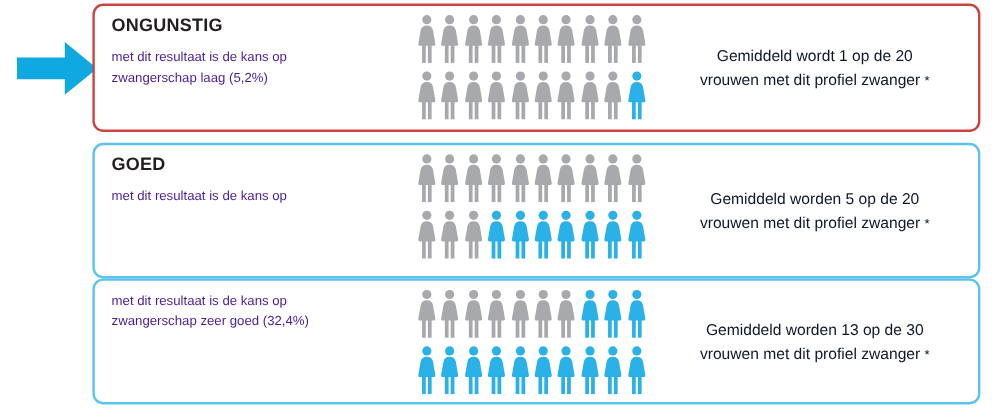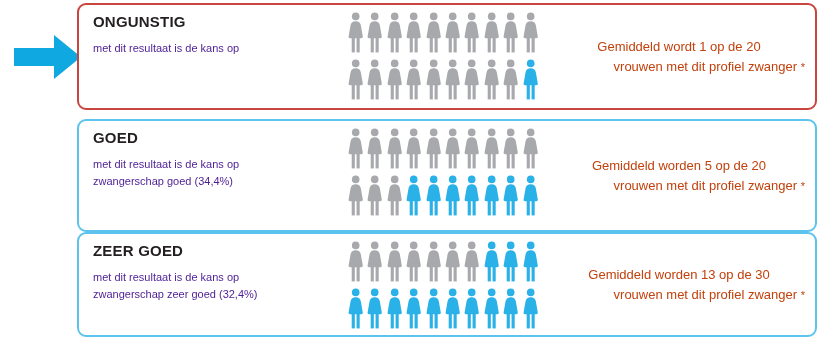--- a/index.html
+++ b/index.html
@@ -89,43 +89,44 @@
   .fig svg { display: block; width: 100%; height: 100%; }
 
   
   .right-note {
     position: absolute;
     right: 10px;
     top: 50%;
     transform: translateY(-50%);
     width: 252px;
     text-align: center;
-    color: #c2410c;
+    color: #0f172a;
     font-size: 13px;
     line-height: 1.55;
   }
-  .right-note .l2 { display: block; text-align: right; }
+  .right-note .l2 { display: block; }
   .right-note .star { font-size: 11px; }
 </style>
 </head>
 <body>
 
 <div id="root">
 
   <div class="arrow-wrap">
     <svg viewBox="0 0 68 46" xmlns="http://www.w3.org/2000/svg" aria-hidden="true">
       <polygon points="0,14 40,14 40,1 67,23 40,45 40,32 0,32" fill="#0fa8e0"></polygon>
     </svg>
   </div>
 
   <div class="panel p1">
     <div class="left-text">
       <div class="cat-title">ONGUNSTIG</div>
       <div class="cat-desc">
         <span>met dit resultaat is de kans op</span>
+        <span class="l2">zwangerschap laag (5,2%)</span>
       </div>
     </div>
     <div class="picto">
         <div class="picto-row">
           <span class="fig">
             <svg viewBox="0 0 20 47" xmlns="http://www.w3.org/2000/svg" aria-hidden="true">
               <circle cx="10" cy="5" r="4.4" fill="#a7a9ac"></circle>
               <path d="M10 10.6c-3.3 0-5.2 1.7-5.9 4.6L1.9 27.8c-.3 1.4.4 2.2 1.6 2.2h13c1.2 0 1.9-.8 1.6-2.2l-2.2-12.6c-.7-2.9-2.6-4.6-5.9-4.6z" fill="#a7a9ac"></path>
               <rect x="5.4" y="29.4" width="3.6" height="17" fill="#a7a9ac"></rect>
               <rect x="11.0" y="29.4" width="3.6" height="17" fill="#a7a9ac"></rect>
@@ -291,21 +292,20 @@
       <span>Gemiddeld wordt 1 op de 20</span>
       <span class="l2"><span>vrouwen met dit profiel zwanger</span> <span class="star">*</span></span>
     </div>
   </div>
 
   <div class="panel p2">
     <div class="left-text">
       <div class="cat-title">GOED</div>
       <div class="cat-desc">
         <span>met dit resultaat is de kans op</span>
-        <span class="l2">zwangerschap goed (34,4%)</span>
       </div>
     </div>
     <div class="picto">
         <div class="picto-row">
           <span class="fig">
             <svg viewBox="0 0 20 47" xmlns="http://www.w3.org/2000/svg" aria-hidden="true">
               <circle cx="10" cy="5" r="4.4" fill="#a7a9ac"></circle>
               <path d="M10 10.6c-3.3 0-5.2 1.7-5.9 4.6L1.9 27.8c-.3 1.4.4 2.2 1.6 2.2h13c1.2 0 1.9-.8 1.6-2.2l-2.2-12.6c-.7-2.9-2.6-4.6-5.9-4.6z" fill="#a7a9ac"></path>
               <rect x="5.4" y="29.4" width="3.6" height="17" fill="#a7a9ac"></rect>
               <rect x="11.0" y="29.4" width="3.6" height="17" fill="#a7a9ac"></rect>
@@ -468,21 +468,20 @@
         </div>
       </div>
     <div class="right-note">
       <span>Gemiddeld worden 5 op de 20</span>
       <span class="l2"><span>vrouwen met dit profiel zwanger</span> <span class="star">*</span></span>
     </div>
   </div>
 
   <div class="panel p3">
     <div class="left-text">
-      <div class="cat-title">ZEER GOED</div>
       <div class="cat-desc">
         <span>met dit resultaat is de kans op</span>
         <span class="l2">zwangerschap zeer goed (32,4%)</span>
       </div>
     </div>
     <div class="picto">
         <div class="picto-row">
           <span class="fig">
             <svg viewBox="0 0 20 47" xmlns="http://www.w3.org/2000/svg" aria-hidden="true">
               <circle cx="10" cy="5" r="4.4" fill="#a7a9ac"></circle>

